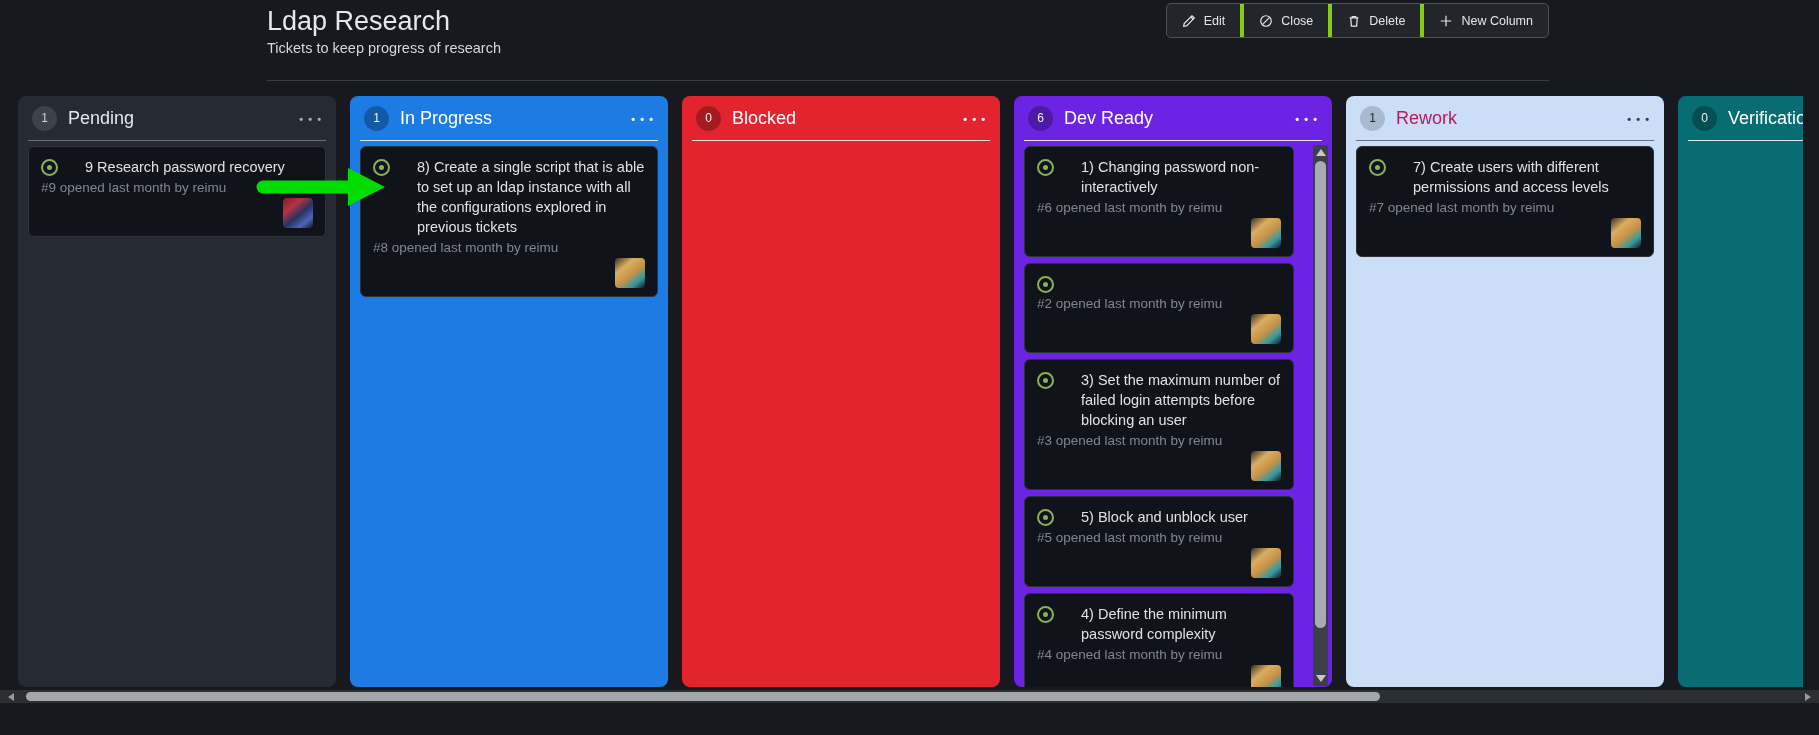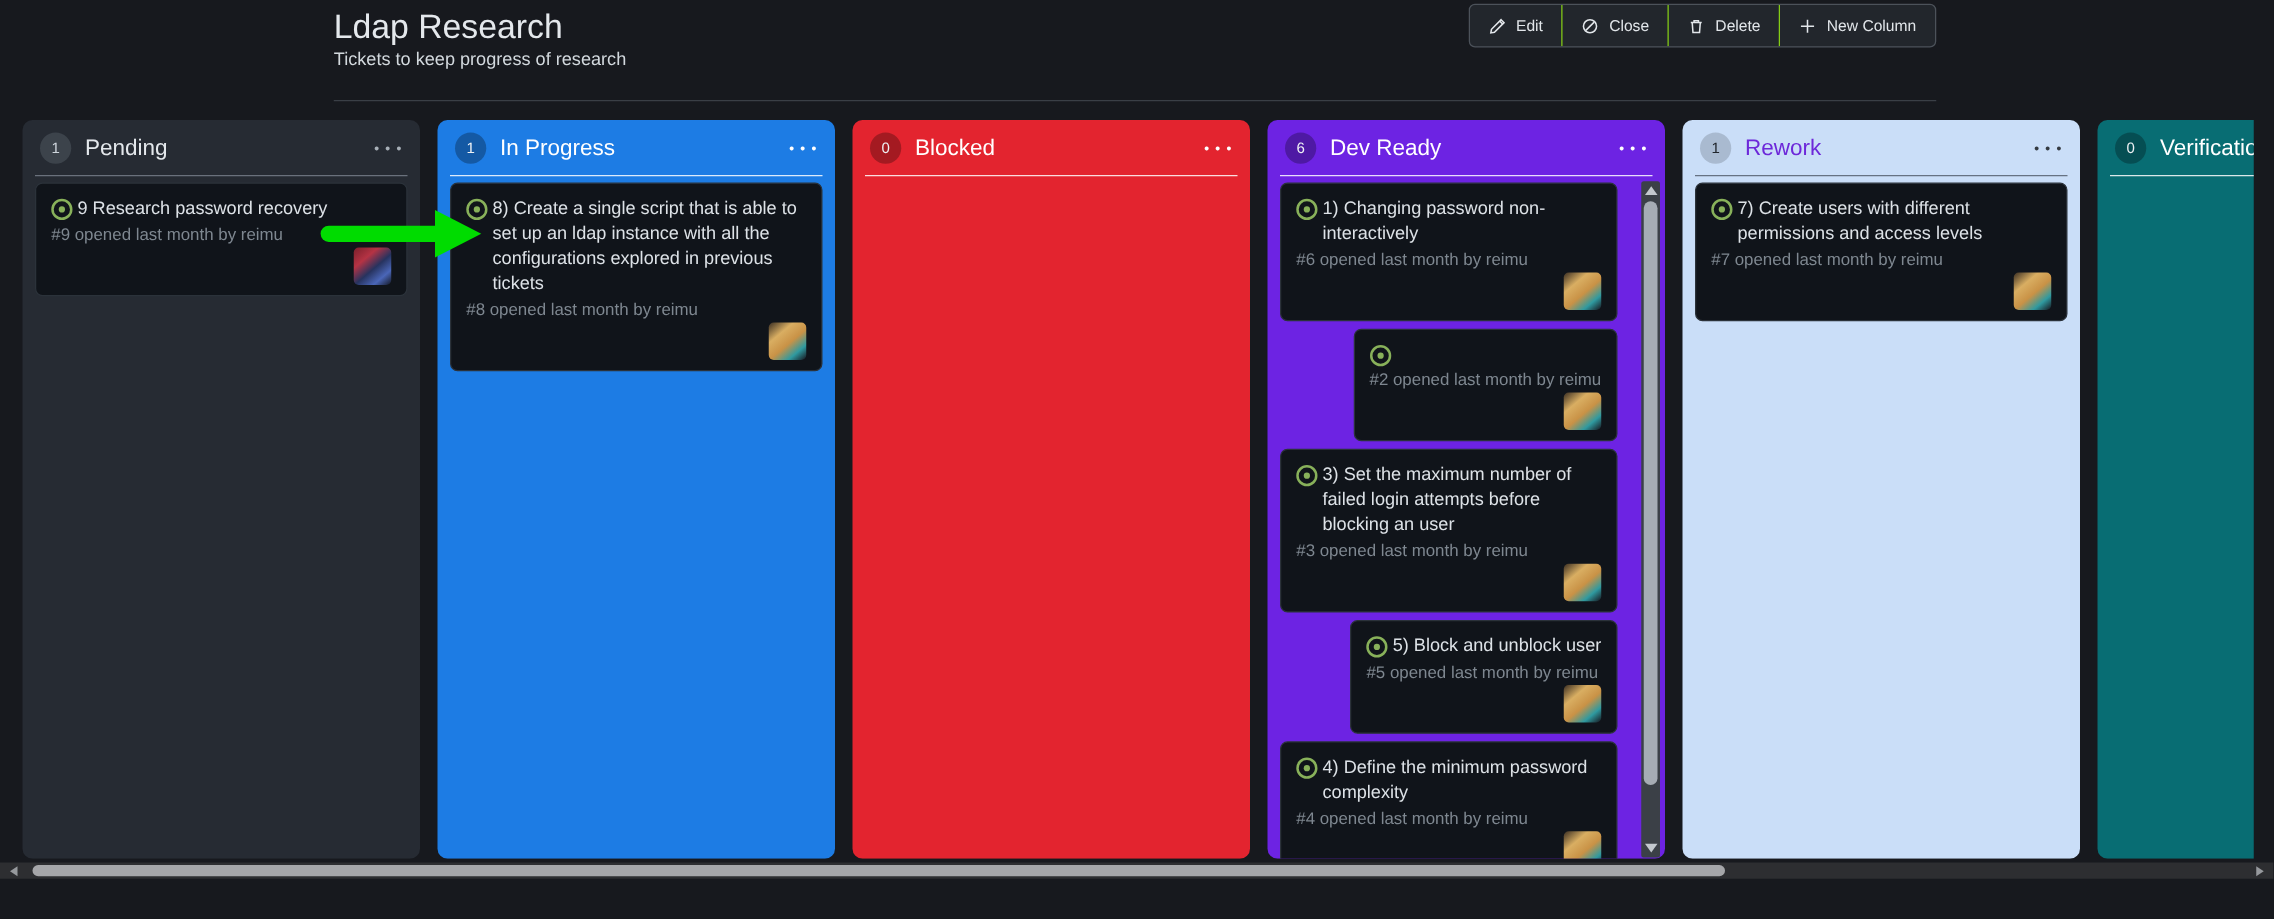--- a/index.html
+++ b/index.html
@@ -8,21 +8,21 @@
 
   
   .header{position:absolute;left:267px;top:0;width:1282px;height:96px;}
   .page-title{position:absolute;left:0;top:6px;font-size:27px;font-weight:400;color:#e4e8ec;}
   .page-subtitle{position:absolute;left:0;top:40px;font-size:14.5px;color:#d3d9de;}
   .header-rule{position:absolute;left:0;right:0;top:80px;height:1px;background:#3a3f46;}
 
   .toolbar{position:absolute;right:0;top:3px;display:flex;align-items:stretch;
            border:1px solid #4c525a;border-radius:5px;overflow:hidden;background:#22262c;height:33px;}
   .tb-btn{display:flex;align-items:center;gap:8px;padding:0 15px;font-size:12.5px;color:#e2e6ea;
-          background:transparent;border:none;border-right:1px solid #84cc16;cursor:pointer;white-space:nowrap;}
+          background:transparent;border:none;border-right:4px solid #84cc16;cursor:pointer;white-space:nowrap;}
   .tb-btn:last-child{border-right:none;}
   .tb-btn svg{width:14px;height:14px;stroke:#e2e6ea;fill:none;stroke-width:1.4;}
 
   
   .board{position:absolute;left:0;top:96px;width:1803px;height:591px;overflow:hidden;
          display:flex;gap:14px;padding-left:18px;box-sizing:border-box;}
   .column{flex:none;width:318px;height:591px;border-radius:8px;overflow:hidden;
           position:relative;box-sizing:border-box;}
   .col-head{height:44px;display:flex;align-items:center;padding:0 14px;gap:11px;box-sizing:border-box;}
   .badge{width:25px;height:25px;border-radius:50%;display:flex;align-items:center;
@@ -36,30 +36,30 @@
   .c-dark .col-title{color:#ffffff;}
   .c-dark .badge{background:rgba(0,0,0,0.28);color:#eef1f4;}
   .c-dark .kebab{color:#ffffff;}
   .c-dark .col-rule{background:rgba(255,255,255,0.85);}
   
   .c-gray .col-title{color:#e4e8ec;}
   .c-gray .badge{background:#3c434b;color:#ced5dc;}
   .c-gray .kebab{color:#a8b0b8;}
   .c-gray .col-rule{background:rgba(190,200,212,0.45);}
   
-  .c-light .col-title{color:#6d28d9;}
+  .c-light .col-title{color:#be185d;}
   .c-light .badge{background:rgba(0,0,0,0.16);color:#21262c;}
   .c-light .kebab{color:#343a41;}
   .c-light .col-rule{background:rgba(20,26,34,0.55);}
 
   .cards{padding:5px 10px 10px;display:flex;flex-direction:column;gap:6px;}
-  .col-devready .cards{padding-right:38px;align-items:flex-end;}
+  .col-devready .cards{padding-right:38px;}
   .card{background:#10141a;border:1px solid #2b323a;border-radius:6px;
         padding:10px 12px 6px;box-sizing:border-box;cursor:pointer;}
-  .card-top{display:flex;gap:4px;align-items:flex-start;}
+  .card-top{display:flex;gap:27px;align-items:flex-start;}
   .issue-icon{width:13px;height:13px;border:2px solid #88b15a;border-radius:50%;
               position:relative;flex:none;margin-top:2px;}
   .issue-icon::after{content:"";position:absolute;left:50%;top:50%;width:5px;height:5px;
                      margin:-2.5px 0 0 -2.5px;background:#88b15a;border-radius:50%;}
   .card-title{font-size:14.5px;line-height:20px;color:#dde2e7;}
   .card-meta{font-size:13.5px;line-height:18px;color:#7e8790;margin-top:2px;}
   .avatar-row{display:flex;justify-content:flex-end;height:32px;align-items:flex-start;padding-top:1px;}
   .avatar{width:30px;height:30px;border-radius:4px;}
   .av-reimu{background:linear-gradient(140deg,#7a1f2b 0%,#b53344 30%,#27335f 55%,#4a66b8 78%,#141824 100%);}
   .av-blonde{background:linear-gradient(140deg,#3a2e22 0%,#d9ae62 30%,#c99246 55%,#2f9aa0 78%,#17141c 100%);}

